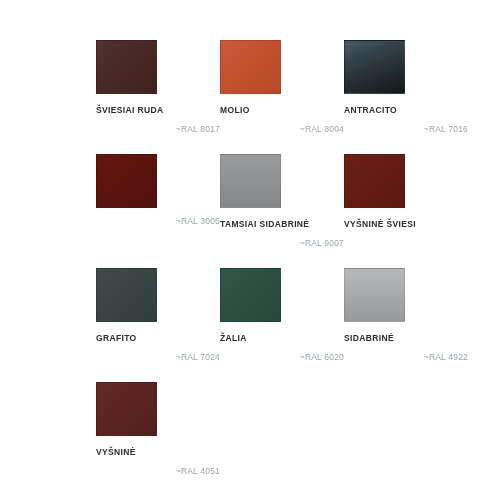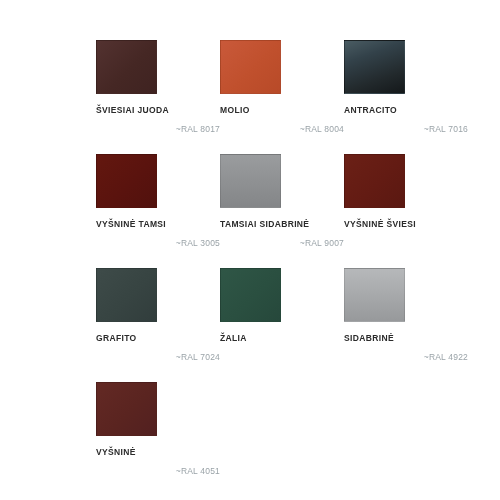--- a/index.html
+++ b/index.html
@@ -57,55 +57,55 @@
     white-space: nowrap;
     text-align: right;
   }
 </style>
 </head>
 <body>
 
 <div id="swatch-grid">
     <div class="swatch-cell">
       <div class="swatch-chip" style="background: linear-gradient(135deg, rgb(83, 50, 48) 0%, rgb(69, 39, 36) 55%, rgb(63, 35, 33) 100%);"></div>
-      <div class="swatch-name">ŠVIESIAI JUODA</div>
+      <div class="swatch-name">ŠVIESIAI RUDA</div>
       <div class="swatch-code">~RAL 8017</div>
     </div>
     <div class="swatch-cell">
       <div class="swatch-chip" style="background: linear-gradient(135deg, rgb(201, 89, 58) 0%, rgb(192, 80, 45) 55%, rgb(184, 74, 40) 100%);"></div>
       <div class="swatch-name">MOLIO</div>
       <div class="swatch-code">~RAL 8004</div>
     </div>
     <div class="swatch-cell">
       <div class="swatch-chip" style="background: linear-gradient(160deg, rgb(74, 92, 99) 0%, rgb(51, 66, 74) 30%, rgb(34, 41, 44) 70%, rgb(20, 24, 26) 100%);"></div>
       <div class="swatch-name">ANTRACITO</div>
       <div class="swatch-code">~RAL 7016</div>
     </div>
     <div class="swatch-cell">
       <div class="swatch-chip" style="background: linear-gradient(135deg, rgb(99, 23, 15) 0%, rgb(90, 19, 14) 55%, rgb(81, 17, 13) 100%);"></div>
-      <div class="swatch-name">VYŠNINĖ TAMSI</div>
       <div class="swatch-code">~RAL 3005</div>
     </div>
     <div class="swatch-cell">
       <div class="swatch-chip" style="background: linear-gradient(rgb(154, 156, 158) 0%, rgb(142, 144, 146) 55%, rgb(132, 134, 136) 100%);"></div>
       <div class="swatch-name">TAMSIAI SIDABRINĖ</div>
       <div class="swatch-code">~RAL 9007</div>
     </div>
     <div class="swatch-cell">
       <div class="swatch-chip" style="background: linear-gradient(135deg, rgb(107, 32, 22) 0%, rgb(99, 27, 19) 55%, rgb(90, 24, 17) 100%);"></div>
       <div class="swatch-name">VYŠNINĖ ŠVIESI</div>
     </div>
     <div class="swatch-cell">
       <div class="swatch-chip" style="background: linear-gradient(135deg, rgb(62, 75, 73) 0%, rgb(55, 68, 66) 55%, rgb(49, 61, 60) 100%);"></div>
       <div class="swatch-name">GRAFITO</div>
       <div class="swatch-code">~RAL 7024</div>
     </div>
     <div class="swatch-cell">
       <div class="swatch-chip" style="background: linear-gradient(135deg, rgb(47, 86, 70) 0%, rgb(42, 79, 64) 55%, rgb(38, 72, 59) 100%);"></div>
       <div class="swatch-name">ŽALIA</div>
+      <div class="swatch-code">~RAL 6020</div>
     </div>
     <div class="swatch-cell">
       <div class="swatch-chip" style="background: linear-gradient(rgb(182, 184, 186) 0%, rgb(167, 169, 171) 50%, rgb(151, 153, 155) 100%);"></div>
       <div class="swatch-name">SIDABRINĖ</div>
       <div class="swatch-code">~RAL 4922</div>
     </div>
     <div class="swatch-cell">
       <div class="swatch-chip" style="background: linear-gradient(135deg, rgb(99, 41, 36) 0%, rgb(90, 36, 32) 55%, rgb(82, 32, 32) 100%);"></div>
       <div class="swatch-name">VYŠNINĖ</div>
       <div class="swatch-code">~RAL 4051</div>

